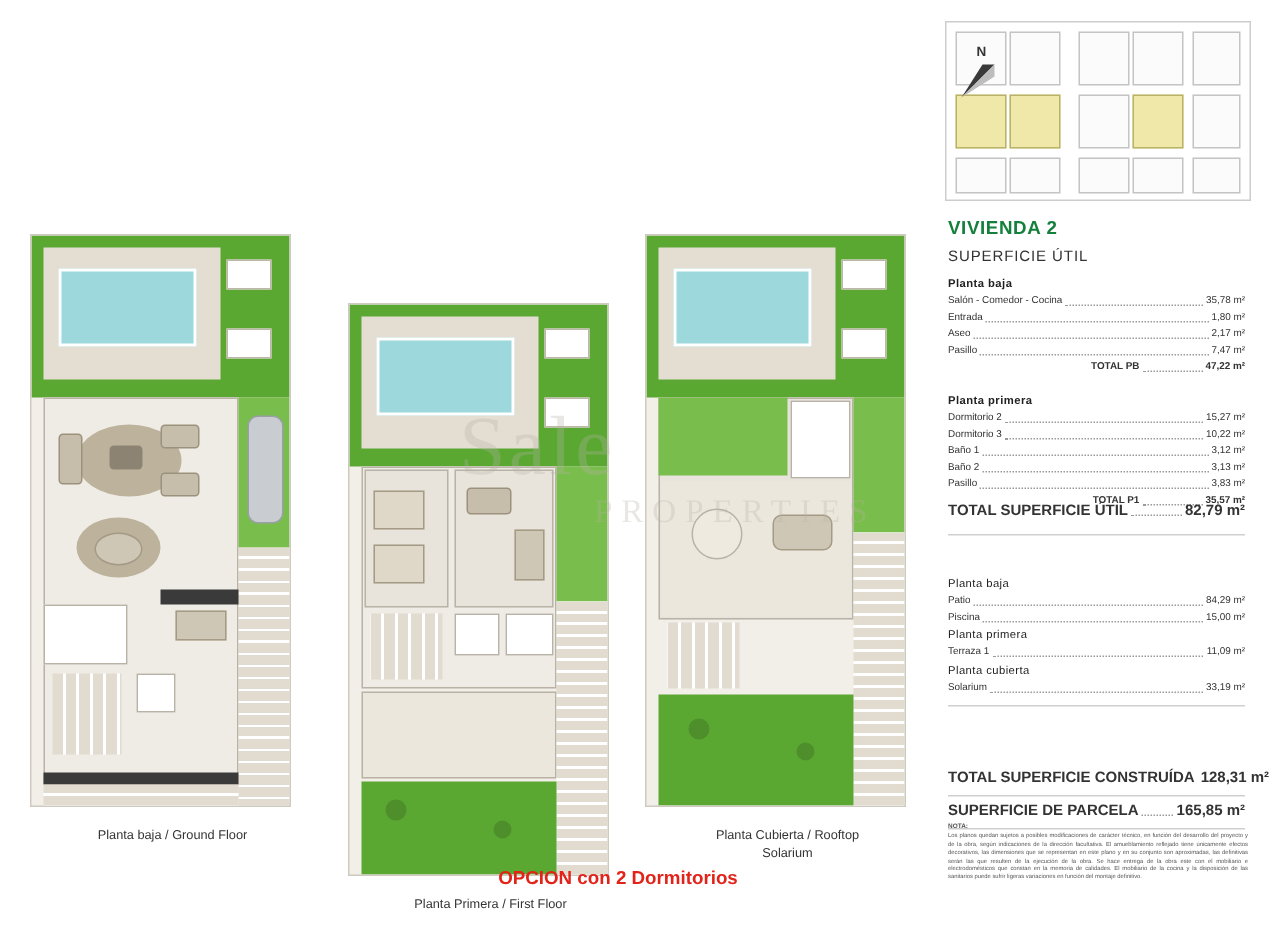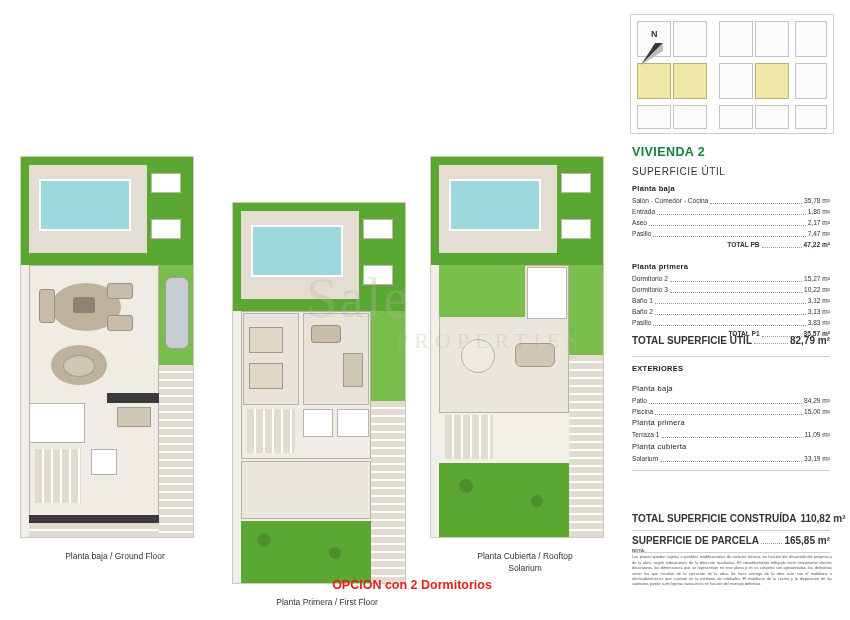--- a/index.html
+++ b/index.html
@@ -440,23 +440,20 @@
   <div class="blk" style="top:336px;">
     <div class="row big">
       <span class="lbl">TOTAL SUPERFICIE ÚTIL</span>
       <span class="dots"></span>
       <span class="val">82,79 m²</span>
     </div>
   </div>
 
   <div class="divider" style="top:356px;"></div>
 
-  <div class="blk" style="top:364px;">
-    <div class="blk-h">EXTERIORES</div>
-  </div>
 
   <div class="blk" style="top:384px;">
     <div class="blk-h plain">Planta baja</div>
     <div class="row">
       <span class="lbl">Patio</span>
       <span class="dots"></span>
       <span class="val">84,29 m²</span>
     </div>
     <div class="row">
       <span class="lbl">Piscina</span>
@@ -483,21 +480,21 @@
     </div>
   </div>
 
   <div class="divider" style="top:470px;"></div>
 
 
   <div class="blk" style="top:514px;">
     <div class="row big">
       <span class="lbl">TOTAL SUPERFICIE CONSTRUÍDA</span>
       <span class="dots"></span>
-      <span class="val">110,82 m²</span>
+      <span class="val">128,31 m²</span>
     </div>
   </div>
 
   <div class="divider" style="top:530px;"></div>
 
   <div class="blk" style="top:536px;">
     <div class="row big">
       <span class="lbl">SUPERFICIE DE PARCELA</span>
       <span class="dots"></span>
       <span class="val">165,85 m²</span>

